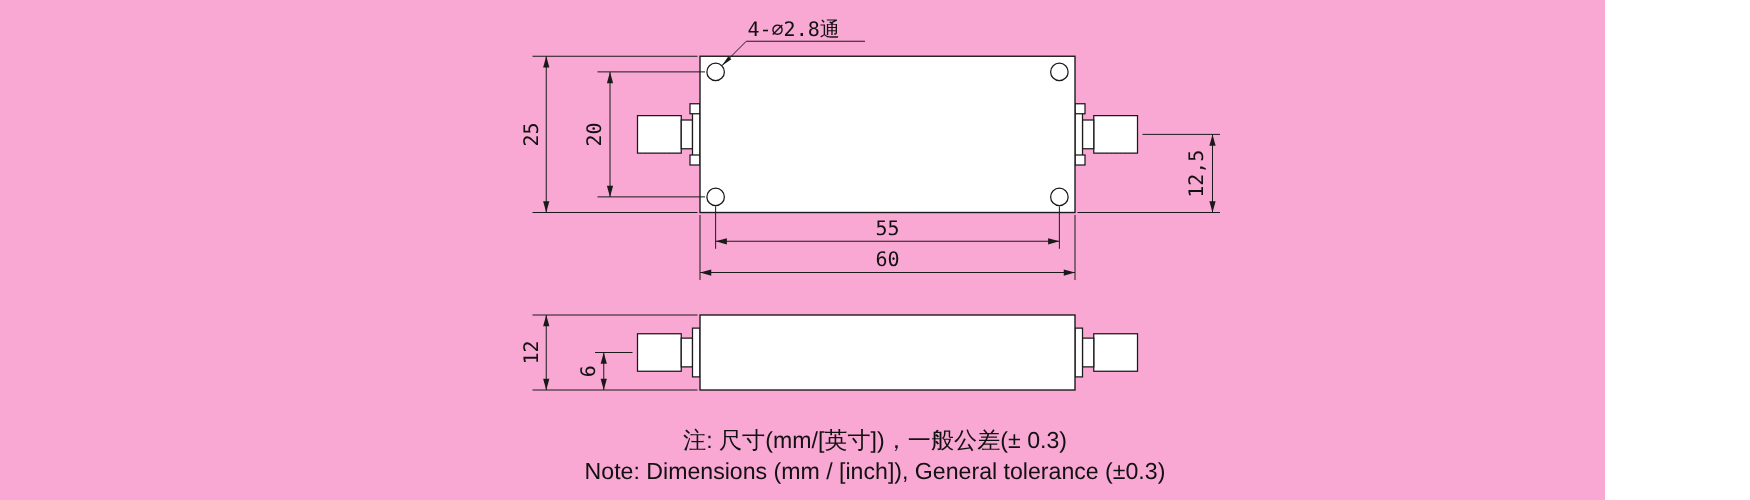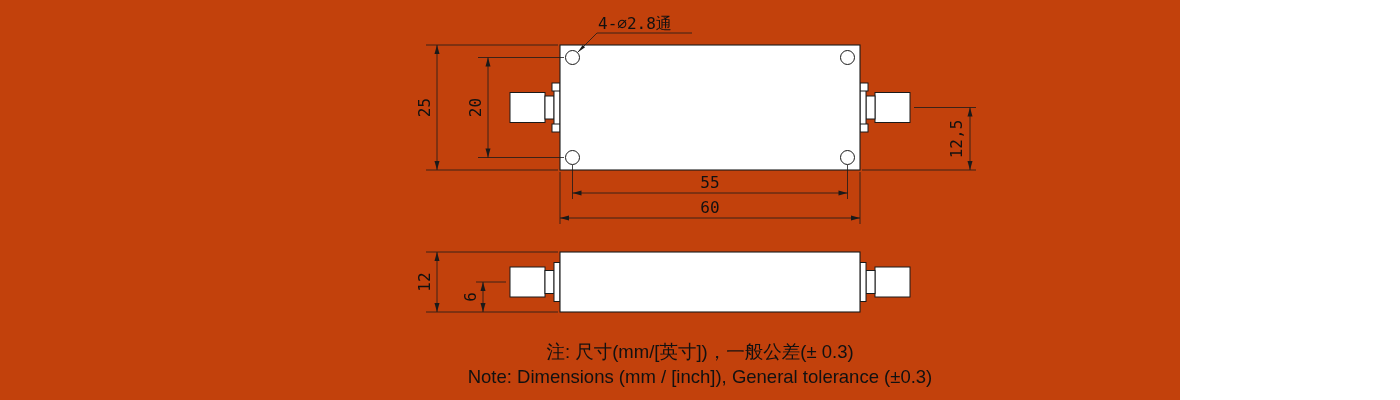--- a/index.html
+++ b/index.html
@@ -1,23 +1,23 @@
 <!DOCTYPE html>
 <html><head>
 <meta charset="utf-8">
 <style>
   html, body {
     margin: 0;
     padding: 0;
     background: #ffffff;
   }
   .canvas {
-    width: 1180px;
+    width: 1284px;
     height: 400px;
-    background: #c2410c;
+    background: #f9a8d4;
     position: relative;
   }
   svg { display: block; }
   .outline   { fill: #ffffff; stroke: #1a1a1a; stroke-width: 1.1; }
   .part      { fill: #ffffff; stroke: #1a1a1a; stroke-width: 1; }
   .hole      { fill: #ffffff; stroke: #1a1a1a; stroke-width: 1; }
   .dimline   { stroke: #1a1a1a; stroke-width: 0.8; fill: none; }
   .arrow     { fill: #1a1a1a; stroke: none; }
   .threads   { stroke: #2a2a2a; }
   .dim-text  {

